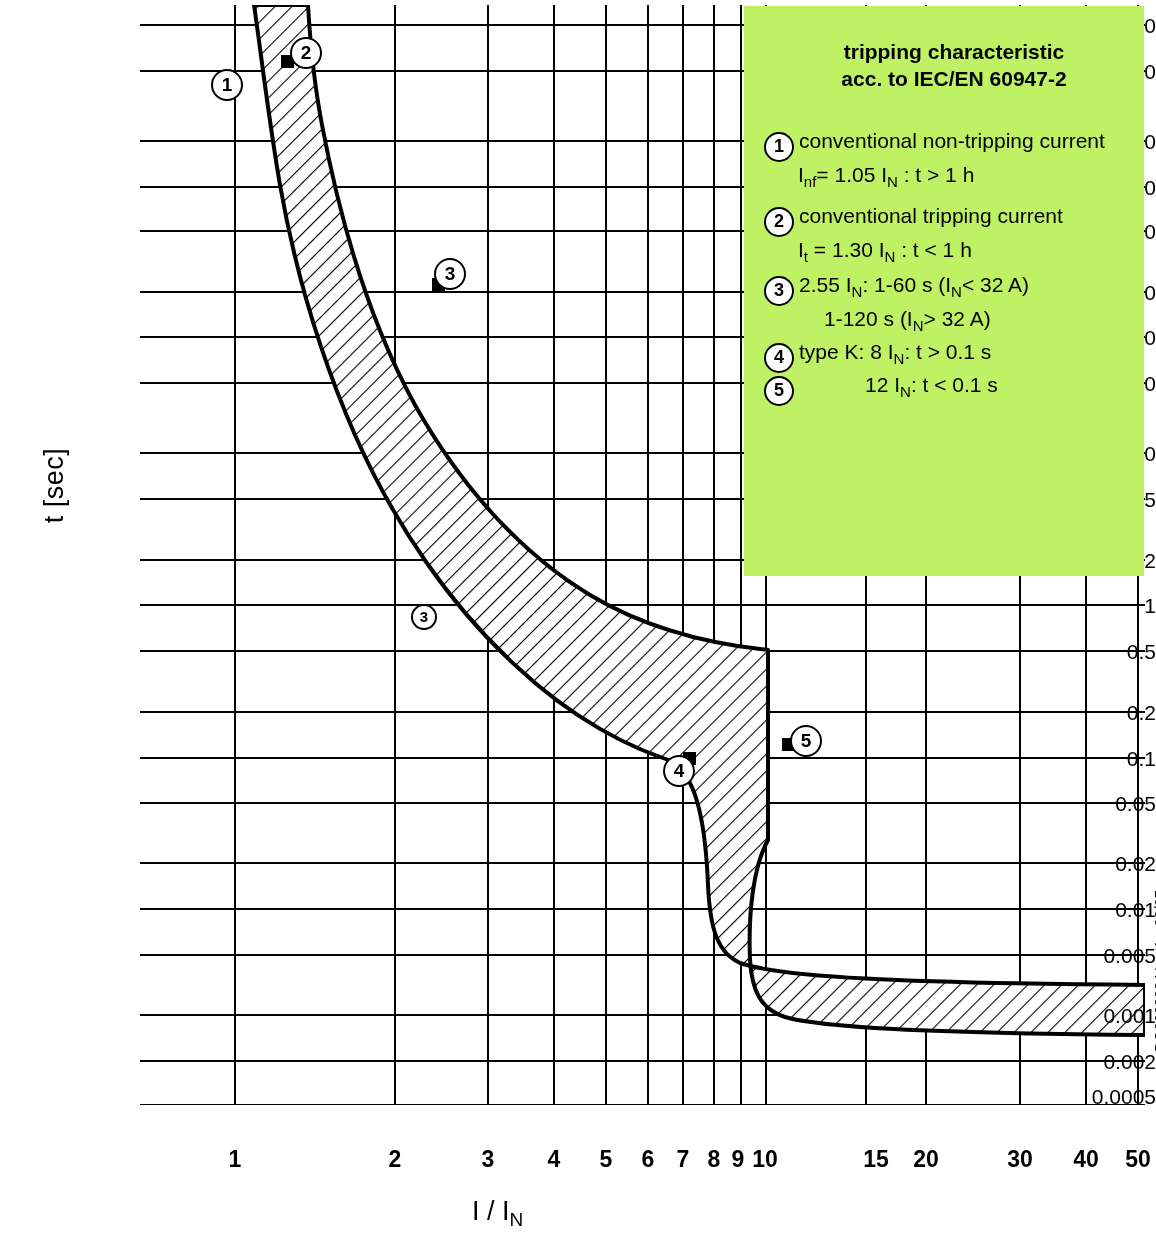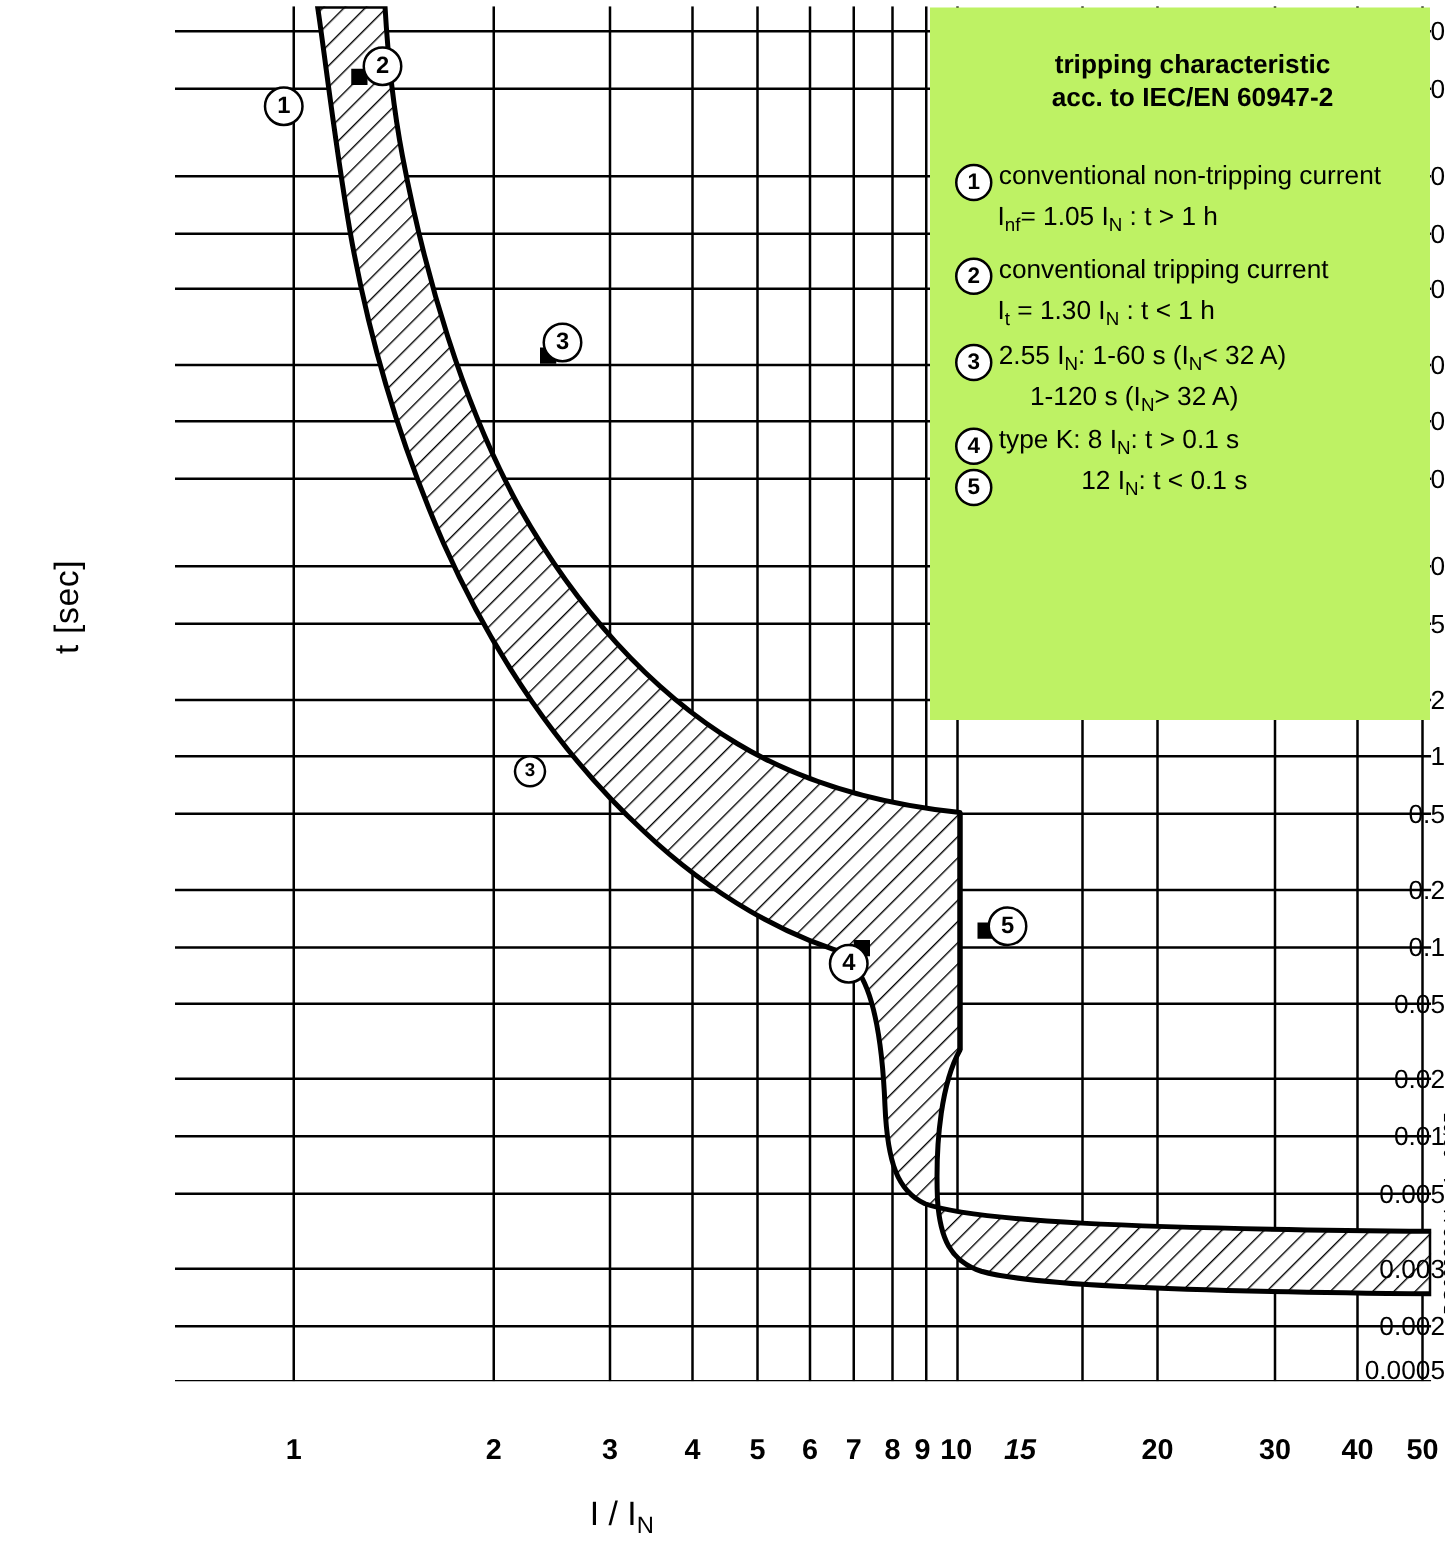--- a/index.html
+++ b/index.html
@@ -156,35 +156,35 @@
   <div class="ytick" style="top:489px;">5</div>
   <div class="ytick" style="top:550px;">2</div>
   <div class="ytick" style="top:595px;">1</div>
   <div class="ytick" style="top:641px;">0.5</div>
   <div class="ytick" style="top:702px;">0.2</div>
   <div class="ytick" style="top:748px;">0.1</div>
   <div class="ytick" style="top:793px;">0.05</div>
   <div class="ytick" style="top:853px;">0.02</div>
   <div class="ytick" style="top:899px;">0.01</div>
   <div class="ytick" style="top:945px;">0.005</div>
-  <div class="ytick" style="top:1005px;">0.003</div>
+  <div class="ytick" style="top:1005px;">0.001</div>
   <div class="ytick" style="top:1051px;">0.002</div>
   <div class="ytick" style="top:1086px;">0.0005</div>
 
   <div class="xtick" style="left:215px;">1</div>
   <div class="xtick" style="left:375px;">2</div>
   <div class="xtick" style="left:468px;">3</div>
   <div class="xtick" style="left:534px;">4</div>
   <div class="xtick" style="left:586px;">5</div>
   <div class="xtick" style="left:628px;">6</div>
   <div class="xtick" style="left:663px;">7</div>
   <div class="xtick" style="left:694px;">8</div>
   <div class="xtick" style="left:718px;">9</div>
   <div class="xtick" style="left:745px;">10</div>
-  <div class="xtick" style="left:796px;font-style:italic;">15</div>
+  <div class="xtick" style="left:856px;">15</div>
   <div class="xtick" style="left:906px;">20</div>
   <div class="xtick" style="left:1000px;">30</div>
   <div class="xtick" style="left:1066px;">40</div>
   <div class="xtick" style="left:1118px;">50</div>
 
   <div class="legend">
     <div class="ltitle">
       <span>tripping characteristic</span><br>
       <span>acc. to IEC/EN 60947-2</span>
     </div>

